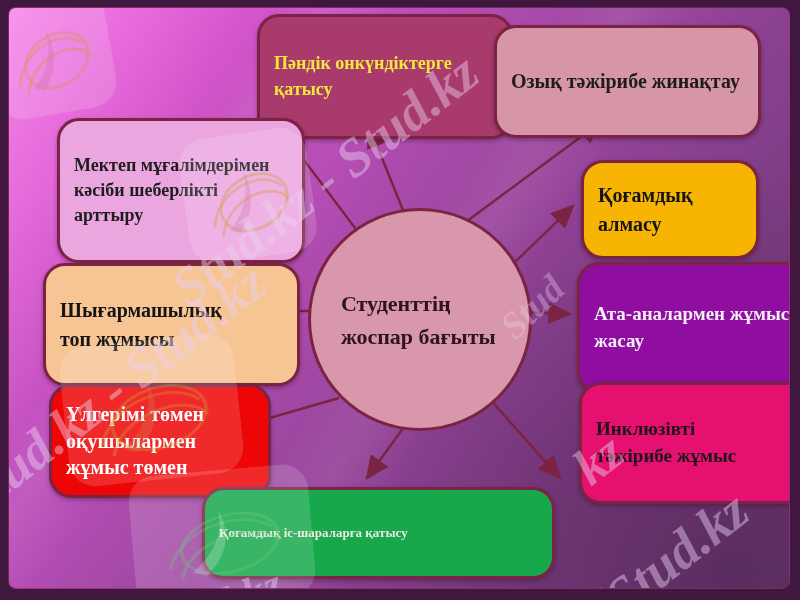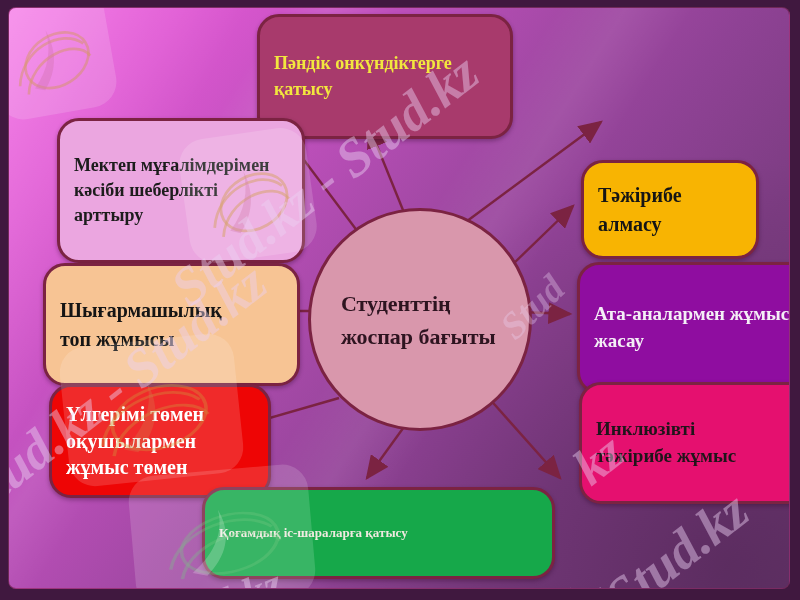--- a/index.html
+++ b/index.html
@@ -68,25 +68,28 @@
       <line class="connector-line" x1="512" y1="304" x2="561" y2="306" stroke="#7b2342" stroke-width="2.4" marker-end="url(#arr)"></line>
       <line class="connector-line" x1="478" y1="388" x2="551" y2="470" stroke="#7b2342" stroke-width="2.4" marker-end="url(#arr)"></line>
       <line class="connector-line" x1="304" y1="303" x2="254" y2="303" stroke="#7b2342" stroke-width="2.4" marker-end="url(#arr)"></line>
       <line class="connector-line" x1="330" y1="390" x2="233" y2="418" stroke="#7b2342" stroke-width="2.4" marker-end="url(#arr)"></line>
       <line class="connector-line" x1="400" y1="412" x2="358" y2="470" stroke="#7b2342" stroke-width="2.4" marker-end="url(#arr)"></line>
     </svg>
 
     <div class="node n0" style="background: rgb(168, 58, 108); color: rgb(242, 231, 62); border-color: rgb(123, 35, 66);">
       <span>Пәндік онкүндіктерге қатысу</span>
     </div>
+    <div class="node n1" style="background: rgb(215, 149, 168); color: rgb(29, 29, 29); border-color: rgb(123, 35, 66);">
+      <span>Озық тәжірибе жинақтау</span>
+    </div>
     <div class="node n2" style="background: rgb(235, 166, 224); color: rgb(29, 29, 29); border-color: rgb(123, 35, 66);">
       <span>Мектеп мұғалімдерімен кәсіби шеберлікті арттыру</span>
     </div>
     <div class="node n3" style="background: rgb(248, 180, 2); color: rgb(21, 21, 21); border-color: rgb(123, 35, 66);">
-      <span>Тәжірибе алмасу</span>
+      <span>Қоғамдық алмасу</span>
     </div>
     <div class="node n4" style="background: rgb(247, 196, 148); color: rgb(21, 21, 21); border-color: rgb(123, 35, 66);">
       <span>Шығармашылық топ жұмысы</span>
     </div>
     <div class="node n5" style="background: rgb(143, 13, 160); color: rgb(244, 238, 246); border-color: rgb(123, 35, 66);">
       <span>Ата-аналармен жұмыс жасау</span>
     </div>
     <div class="node n6" style="background: rgb(238, 5, 5); color: rgb(255, 255, 255); border-color: rgb(123, 35, 66);">
       <span>Үлгерімі төмен оқушылармен жұмыс төмен</span>
     </div>

